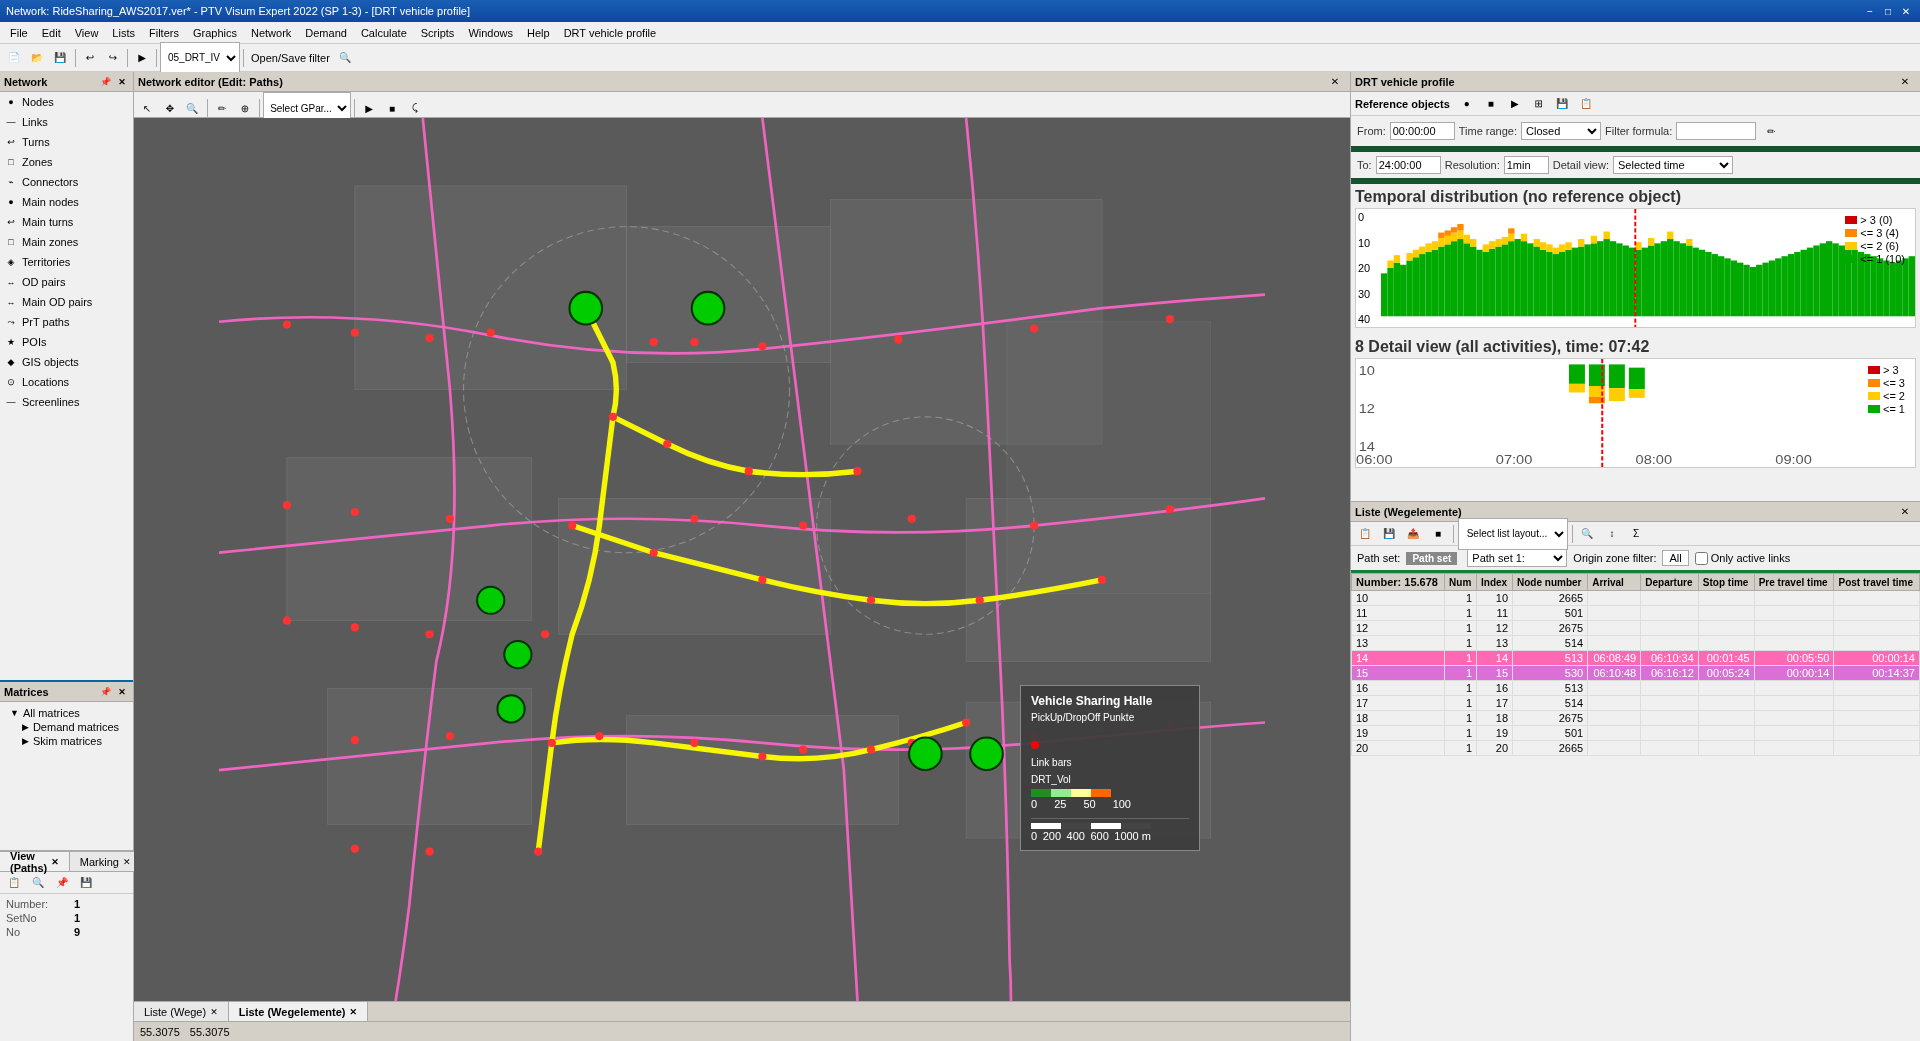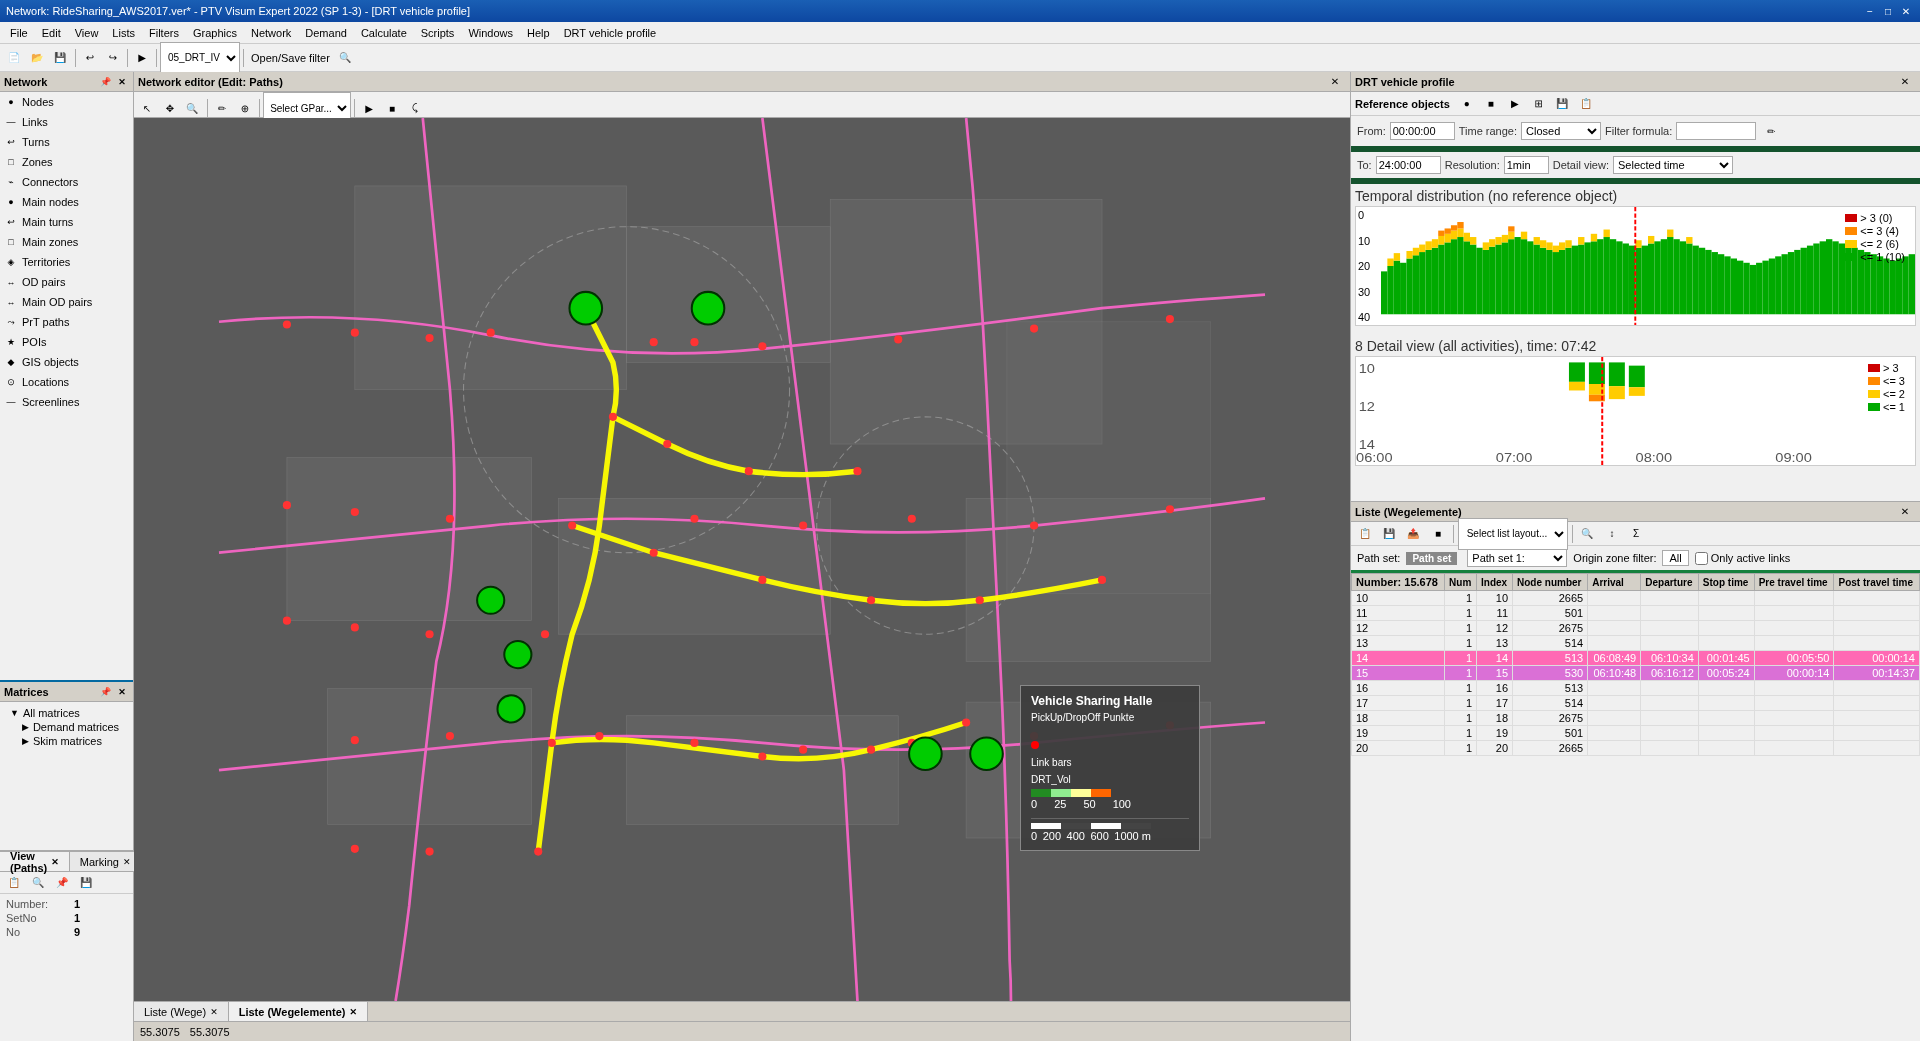--- a/index.html
+++ b/index.html
@@ -178,21 +178,21 @@
       justify-content: space-between;
       font-weight: bold;
     }
     .drt-toolbar { background: #f0f0f0; height: 24px; display: flex; align-items: center; padding: 0 4px; gap: 2px; border-bottom: 1px solid #ccc; }
     .drt-form { display: flex; align-items: center; gap: 4px; padding: 4px 6px; border-bottom: 6px solid #14532d; flex-wrap: wrap; }
     .form-label { font-size: 11px; color: #333; }
     .form-input { height: 18px; border: 1px solid #aaa; background: white; font-size: 11px; padding: 0 2px; }
     .form-select { height: 18px; border: 1px solid #aaa; background: white; font-size: 11px; }
 
     .chart-area { padding: 4px; position: relative; height: 150px; }
-    .chart-title { font-size: 14px; color: #333; margin-bottom: 2px; }
+    .chart-title { font-size: 16px; color: #333; margin-bottom: 2px; font-weight: bold; }
     .chart-container { position: relative; background: white; border: 1px solid #ccc; height: 120px; }
     .chart-y-axis { position: absolute; left: 0; top: 0; width: 25px; height: 100%; display: flex; flex-direction: column-reverse; justify-content: space-between; font-size: 9px; padding: 2px 2px; }
     .chart-inner { margin-left: 25px; height: 100%; position: relative; overflow: hidden; }
     .chart-legend { position: absolute; right: 10px; top: 5px; font-size: 9px; }
     .legend-item { display: flex; align-items: center; gap: 3px; margin-bottom: 1px; }
     .legend-color { width: 12px; height: 8px; }
 
     .detail-view-area { padding: 4px; position: relative; height: 140px; }
     .detail-chart { background: white; border: 1px solid #ccc; height: 110px; position: relative; }
 

